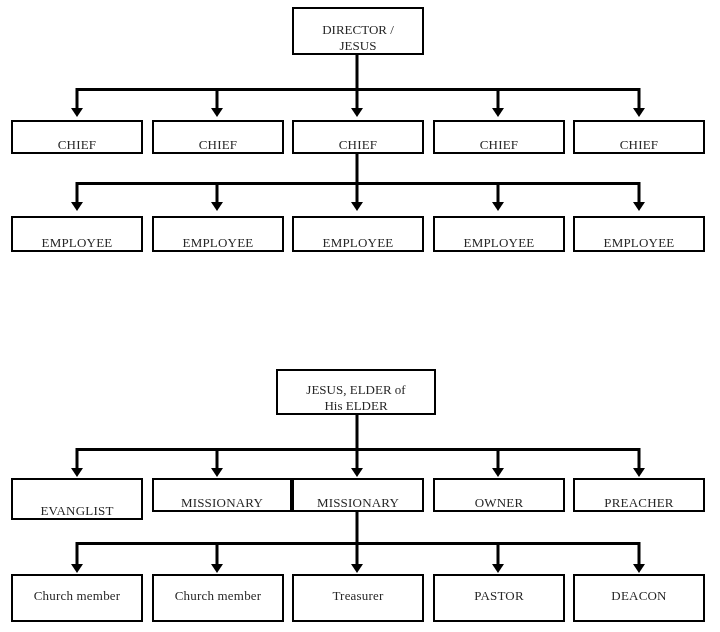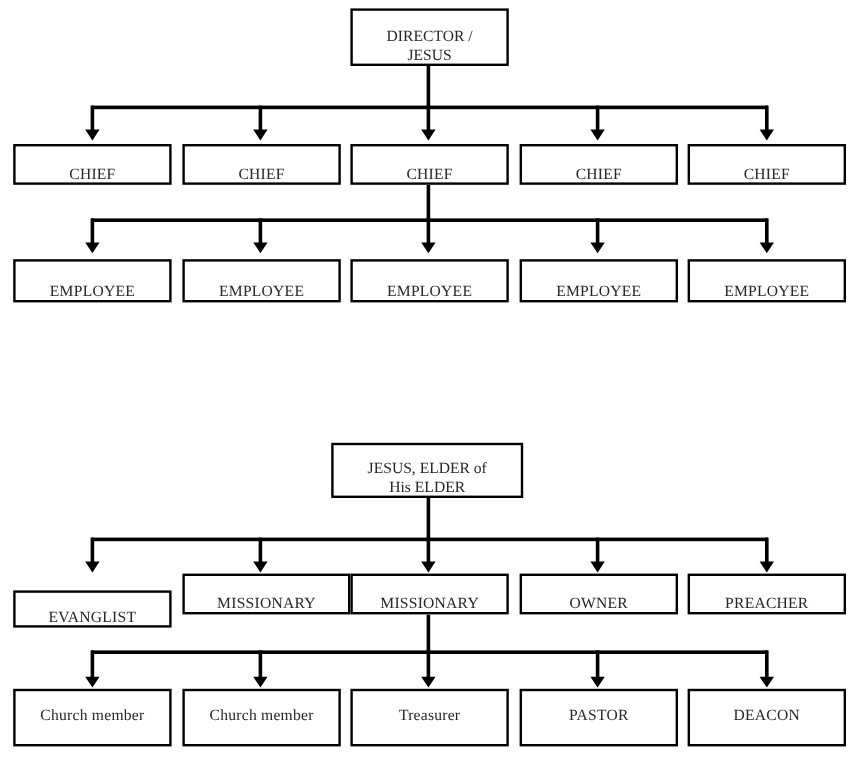--- a/index.html
+++ b/index.html
@@ -176,21 +176,21 @@
     <div class="arrow" style="left:217px; top:108px;"></div>
     <div class="vline" style="left:357px; top:88px;  height:22px;"></div>
     <div class="arrow" style="left:357px; top:108px;"></div>
     <div class="vline" style="left:498px; top:88px;  height:22px;"></div>
     <div class="arrow" style="left:498px; top:108px;"></div>
     <div class="vline" style="left:639px; top:88px;  height:22px;"></div>
     <div class="arrow" style="left:639px; top:108px;"></div>
   </div>
 
   <div class="row-mid">
-    <div class="node node-mid" style="left:11px;  top:132px; width:132px; height:31px;">
+    <div class="node node-mid" style="left:11px;  top:118px; width:132px; height:42px;">
       <span class="label">EVANGLIST</span>
       </div>
     <div class="node node-mid" style="left:152px; top:118px; width:140px; height:34px;">
       <span class="label">MISSIONARY</span>
       </div>
     <div class="node node-mid" style="left:292px; top:118px; width:132px; height:34px;">
       <span class="label">MISSIONARY</span>
       </div>
     <div class="node node-mid" style="left:433px; top:118px; width:132px; height:34px;">
       <span class="label">OWNER</span>

